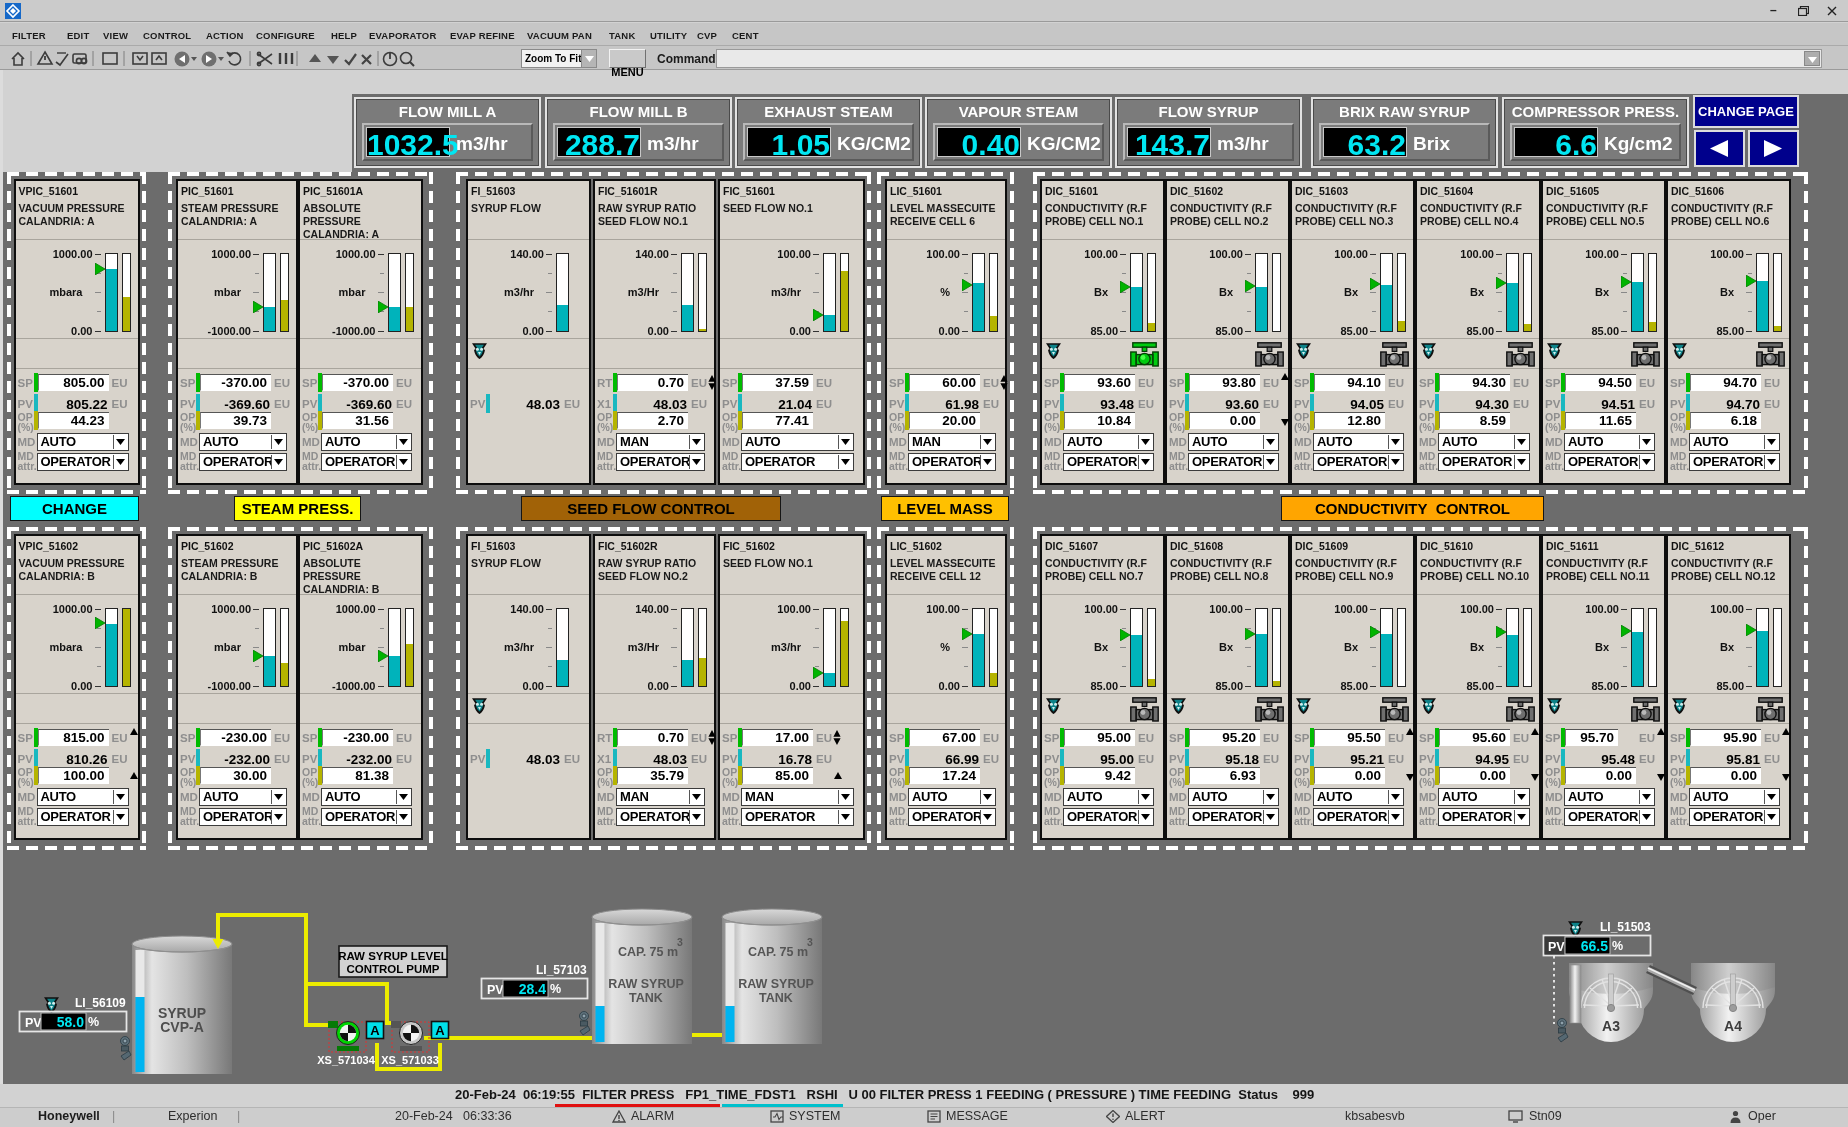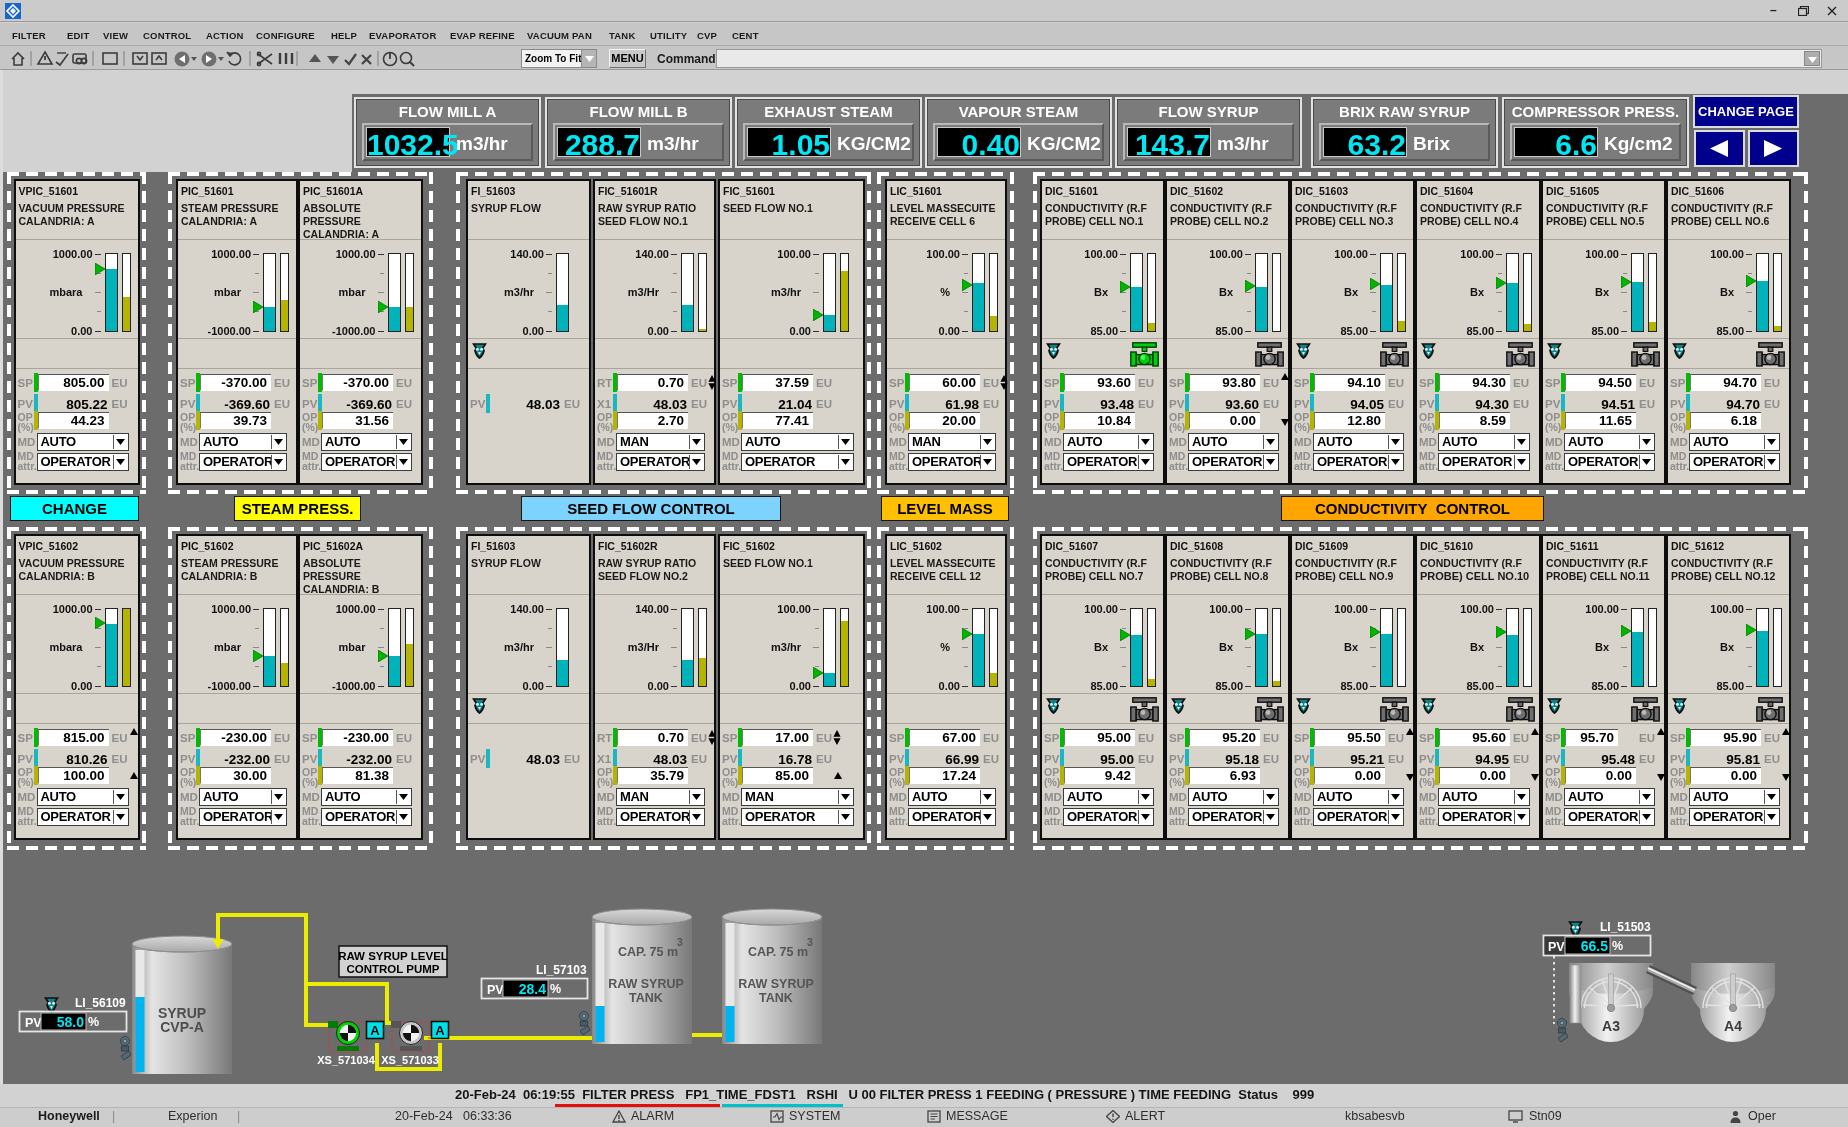--- a/index.html
+++ b/index.html
@@ -100,21 +100,21 @@
 <circle cx="390" cy="11" r="6.5" stroke="#3c3c3c" stroke-width="1.6" fill="none"></circle>
     <path d="M390 4.5 V11" stroke="#3c3c3c" stroke-width="1.8"></path>
 <circle cx="406" cy="10" r="5.5" stroke="#3c3c3c" stroke-width="1.6" fill="none"></circle>
     <path d="M410 14 L414 18" stroke="#3c3c3c" stroke-width="2"></path>
 </svg>
 <div class="a" style="left:521px;top:49px;width:76px;height:19px;background:#f2f2f2;border:1px solid #8a8a8a;font-size:10px;font-weight:bold;color:#000;padding:3px 0 0 3px">Zoom To Fit<div style="position:absolute;right:0;top:0;bottom:0;width:15px;background:#b5b5b5;border-left:1px solid #8a8a8a">
       <svg style="position:absolute;left:3px;top:6px" width="9" height="6" viewBox="0 0 9 6">
         <path d="M0 0 L9 0 L4.5 6 Z" fill="#fff"></path>
       </svg>
     </div></div>
-<div class="a" style="left:609px;top:49px;width:37px;height:19px;background:#c9c9c9;border:1.5px solid #f2f2f2;border-right-color:#707070;border-bottom-color:#707070;font-size:11px;font-weight:bold;text-align:center;padding-top:2px">MENU</div>
+<div class="a" style="left:609px;top:49px;width:37px;height:19px;background:#c9c9c9;border:1.5px solid #f2f2f2;border-right-color:#707070;border-bottom-color:#707070;font-size:11px;font-weight:bold;text-align:center;padding-top:16px">MENU</div>
 <div class="a b" style="left:657px;top:52px;font-size:12px;color:#1a1a1a">Command</div>
 <div class="a" style="left:716px;top:49px;width:1106px;height:19px;background:#e9e9e9;border:1px solid #9a9a9a"></div>
 <div class="a" style="left:1804px;top:51px;width:16px;height:15px;background:#adadad;border:1px solid #888">
     <svg style="position:absolute;left:3px;top:5px" width="9" height="6" viewBox="0 0 9 6">
       <path d="M0 0 L9 0 L4.5 6 Z" fill="#fff"></path>
     </svg>
   </div>
 <div class="a" style="left:3px;top:172px;width:1845px;height:912px;background:#6c6c6c"></div>
 <div class="a" style="left:352px;top:94px;width:1496px;height:78px;background:#6c6c6c"></div>
 <div class="a" style="left:0;top:70px;width:3px;height:1014px;background:#dcdcdc"></div>
@@ -1613,21 +1613,21 @@
 <div style="position:absolute;left:1033px;top:172px;width:775px;height:4px;background:repeating-linear-gradient(90deg,#fff 0 12px,rgba(0,0,0,0) 12px 19px)"></div>
 <div style="position:absolute;left:1033px;top:490px;width:775px;height:4px;background:repeating-linear-gradient(90deg,#fff 0 12px,rgba(0,0,0,0) 12px 19px)"></div>
 <div style="position:absolute;left:1033px;top:172px;width:4px;height:322px;background:repeating-linear-gradient(180deg,#fff 0 12px,rgba(0,0,0,0) 12px 19px)"></div>
 <div style="position:absolute;left:1804px;top:172px;width:4px;height:322px;background:repeating-linear-gradient(180deg,#fff 0 12px,rgba(0,0,0,0) 12px 19px)"></div>
 <div style="position:absolute;left:1033px;top:527px;width:775px;height:4px;background:repeating-linear-gradient(90deg,#fff 0 12px,rgba(0,0,0,0) 12px 19px)"></div>
 <div style="position:absolute;left:1033px;top:846px;width:775px;height:4px;background:repeating-linear-gradient(90deg,#fff 0 12px,rgba(0,0,0,0) 12px 19px)"></div>
 <div style="position:absolute;left:1033px;top:527px;width:4px;height:323px;background:repeating-linear-gradient(180deg,#fff 0 12px,rgba(0,0,0,0) 12px 19px)"></div>
 <div style="position:absolute;left:1804px;top:527px;width:4px;height:323px;background:repeating-linear-gradient(180deg,#fff 0 12px,rgba(0,0,0,0) 12px 19px)"></div>
 <div class="lbl" style="left:10px;top:496px;width:129px;height:25px;background:#00ffff;line-height:24px">CHANGE</div>
 <div class="lbl" style="left:234px;top:496px;width:127px;height:25px;background:#ffff00;line-height:24px">STEAM PRESS.</div>
-<div class="lbl" style="left:521px;top:496px;width:260px;height:25px;background:#7dd3fc;line-height:24px">SEED FLOW CONTROL</div>
+<div class="lbl" style="left:521px;top:496px;width:260px;height:25px;background:#a16207;line-height:24px">SEED FLOW CONTROL</div>
 <div class="lbl" style="left:881px;top:496px;width:128px;height:25px;background:#ffc000;line-height:24px">LEVEL MASS</div>
 <div class="lbl" style="left:1281px;top:496px;width:263px;height:25px;background:#ffa500;line-height:24px">CONDUCTIVITY&nbsp; CONTROL</div>
 <svg class="a" style="left:0;top:860px" width="1848" height="224" viewBox="0 860 1848 224">
 <defs>
 <linearGradient id="tk" x1="0" y1="0" x2="1" y2="0">
  <stop offset="0" stop-color="#878787"></stop>
         <stop offset="0.2" stop-color="#e4e4e4"></stop>
  <stop offset="0.55" stop-color="#bebebe"></stop>
         <stop offset="1" stop-color="#787878"></stop>
 </linearGradient>

